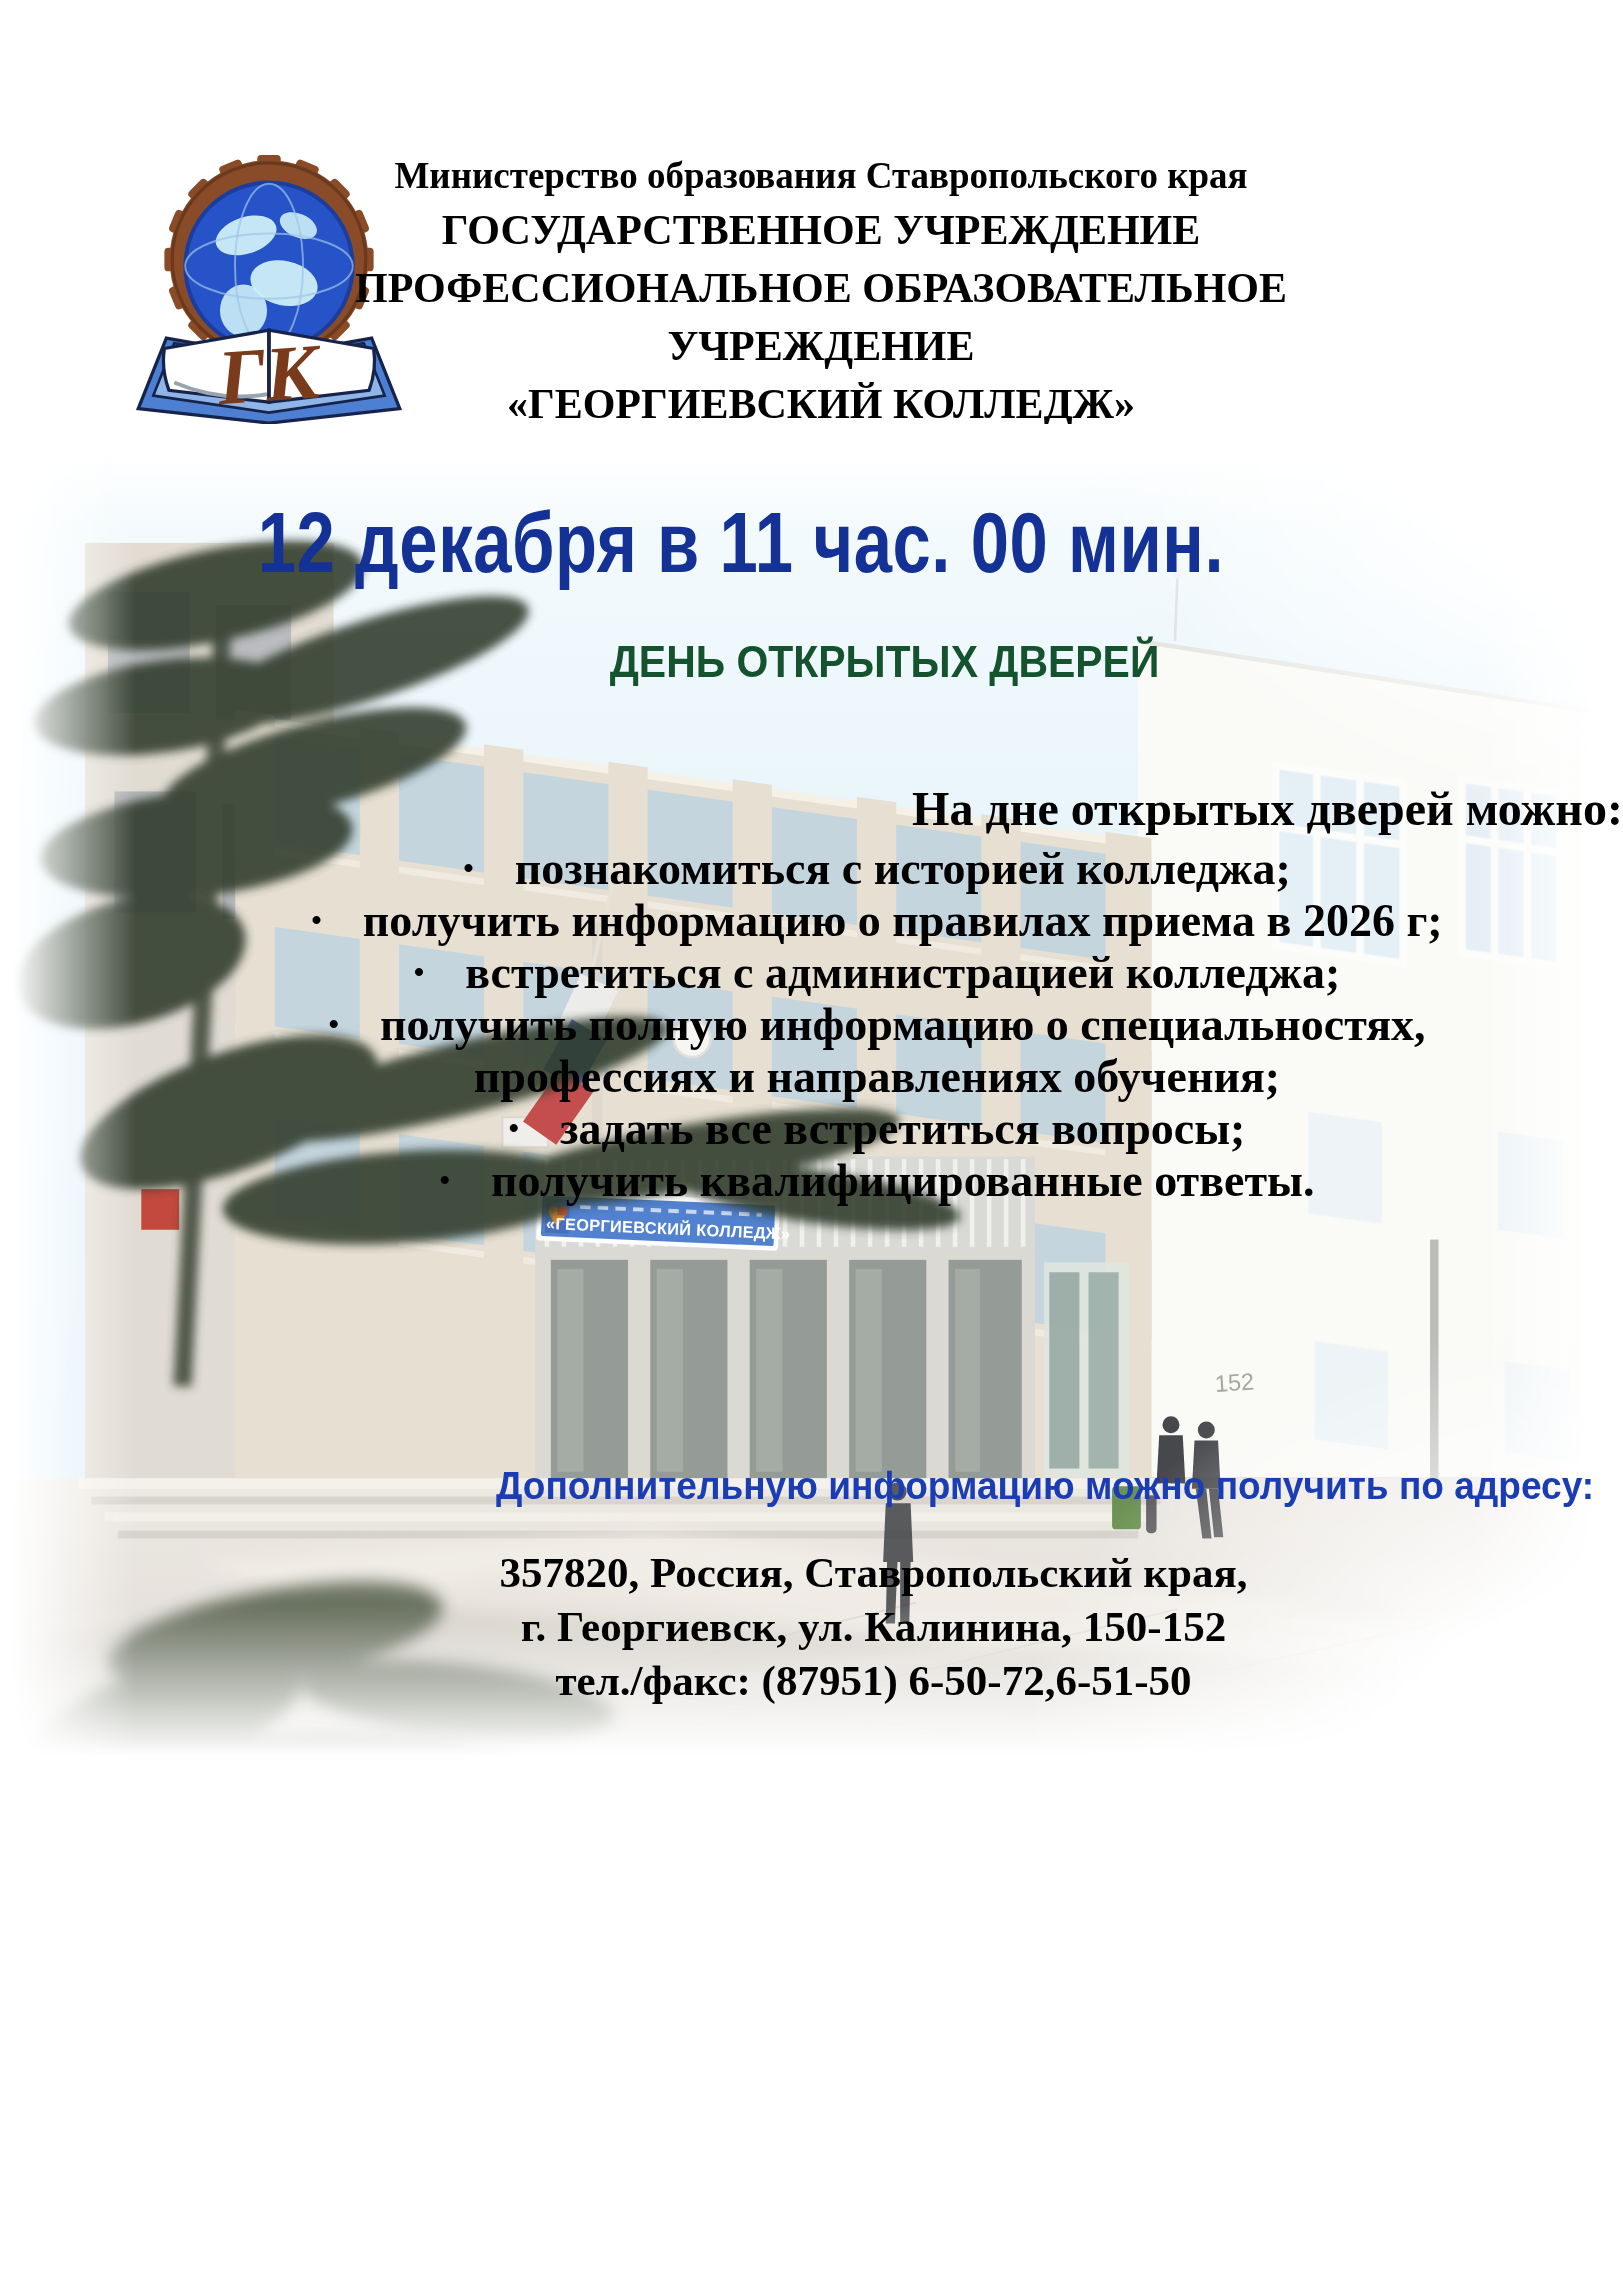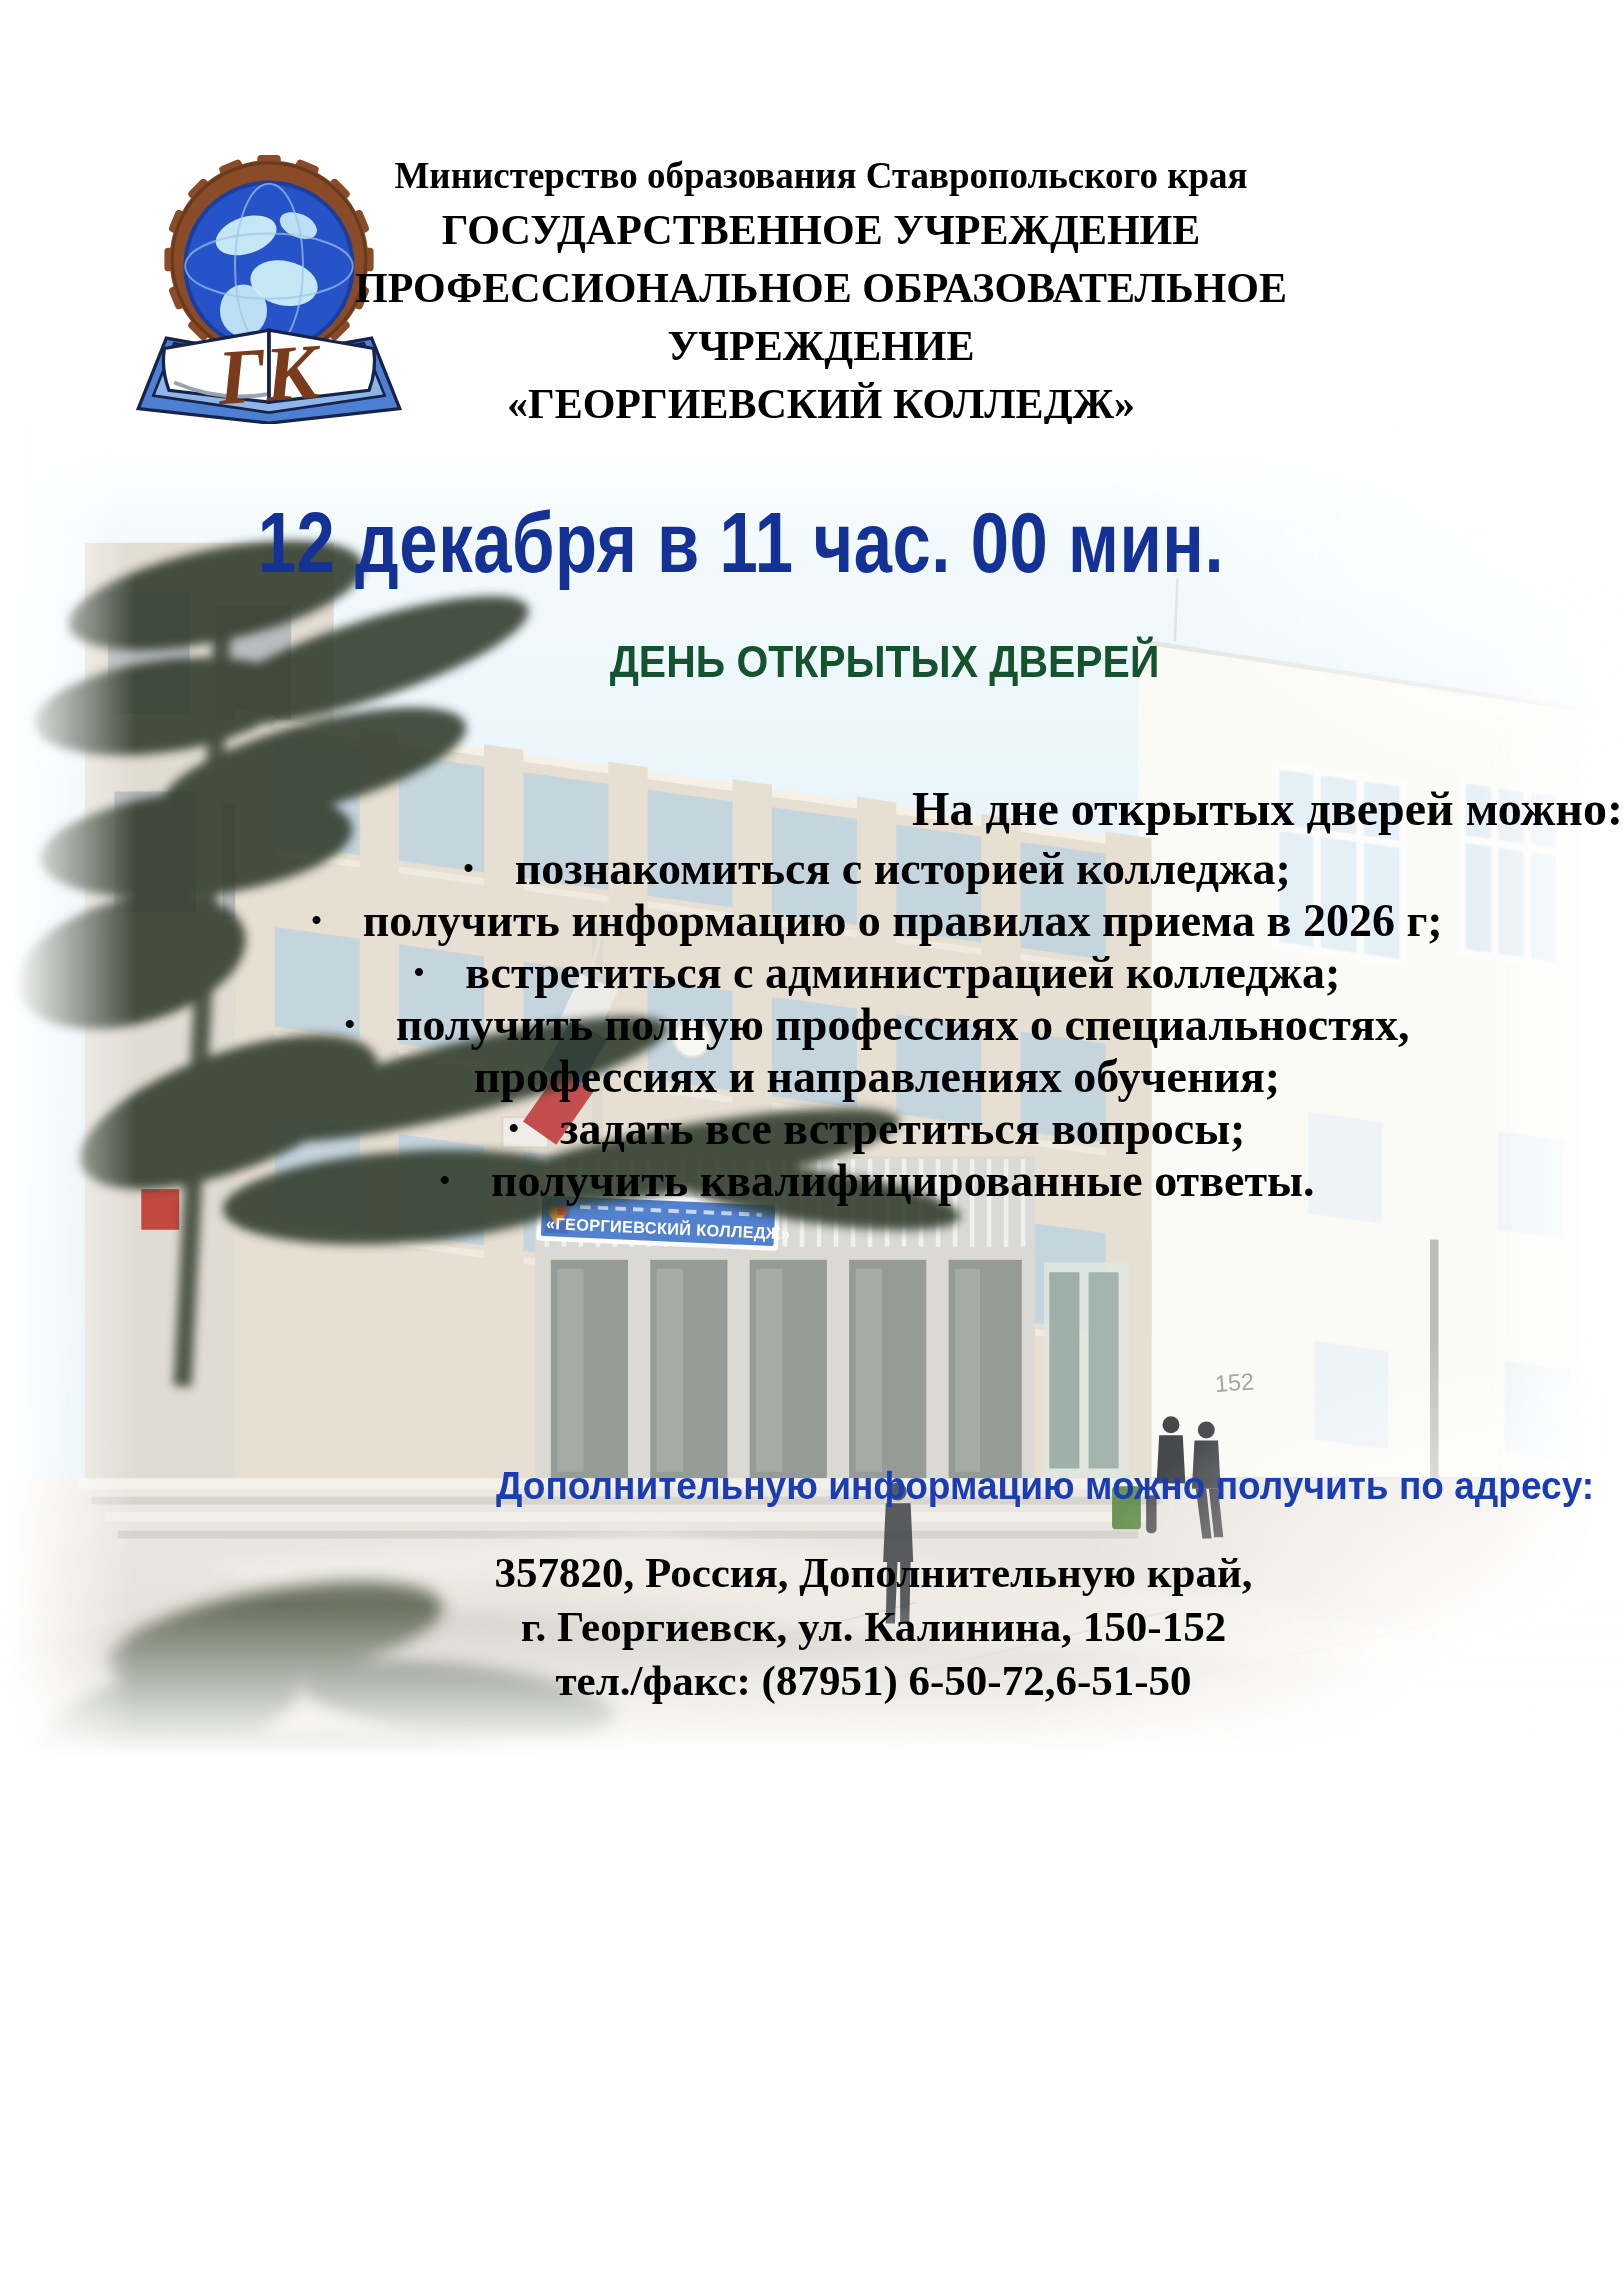--- a/index.html
+++ b/index.html
@@ -353,31 +353,31 @@
   <div class="abs t-opendoors">
     <span class="squeeze">ДЕНЬ ОТКРЫТЫХ ДВЕРЕЙ</span>
   </div>
 
   <div class="abs t-intro">На дне открытых дверей можно:</div>
 
   <div class="abs bullets">
     <div class="b-row"><span class="b-dot">•</span><span>познакомиться с историей колледжа;</span></div>
     <div class="b-row"><span class="b-dot">•</span><span>получить информацию о правилах приема в 2026 г;</span></div>
     <div class="b-row"><span class="b-dot">•</span><span>встретиться с администрацией колледжа;</span></div>
-    <div class="b-row"><span class="b-dot">•</span><span>получить полную профессиях о специальностях,</span></div>
+    <div class="b-row"><span class="b-dot">•</span><span>получить полную информацию о специальностях,</span></div>
     <div class="b-row"><span class="b-dot"></span><span>профессиях и направлениях обучения;</span></div>
     <div class="b-row"><span class="b-dot">•</span><span>задать все встретиться вопросы;</span></div>
     <div class="b-row"><span class="b-dot">•</span><span>получить квалифицированные ответы.</span></div>
   </div>
 
 
   <div class="abs t-info">
     <span class="squeeze">Дополнительную информацию можно получить по адресу:</span>
   </div>
 
   <div class="abs t-address">
-    <div>357820, Россия, Дополнительную край,</div>
+    <div>357820, Россия, Ставропольский края,</div>
     <div>г. Георгиевск, ул. Калинина, 150-152</div>
     <div>тел./факс: (87951) 6-50-72,6-51-50</div>
   </div>
 
 </div>
 
 
 </body></html>

